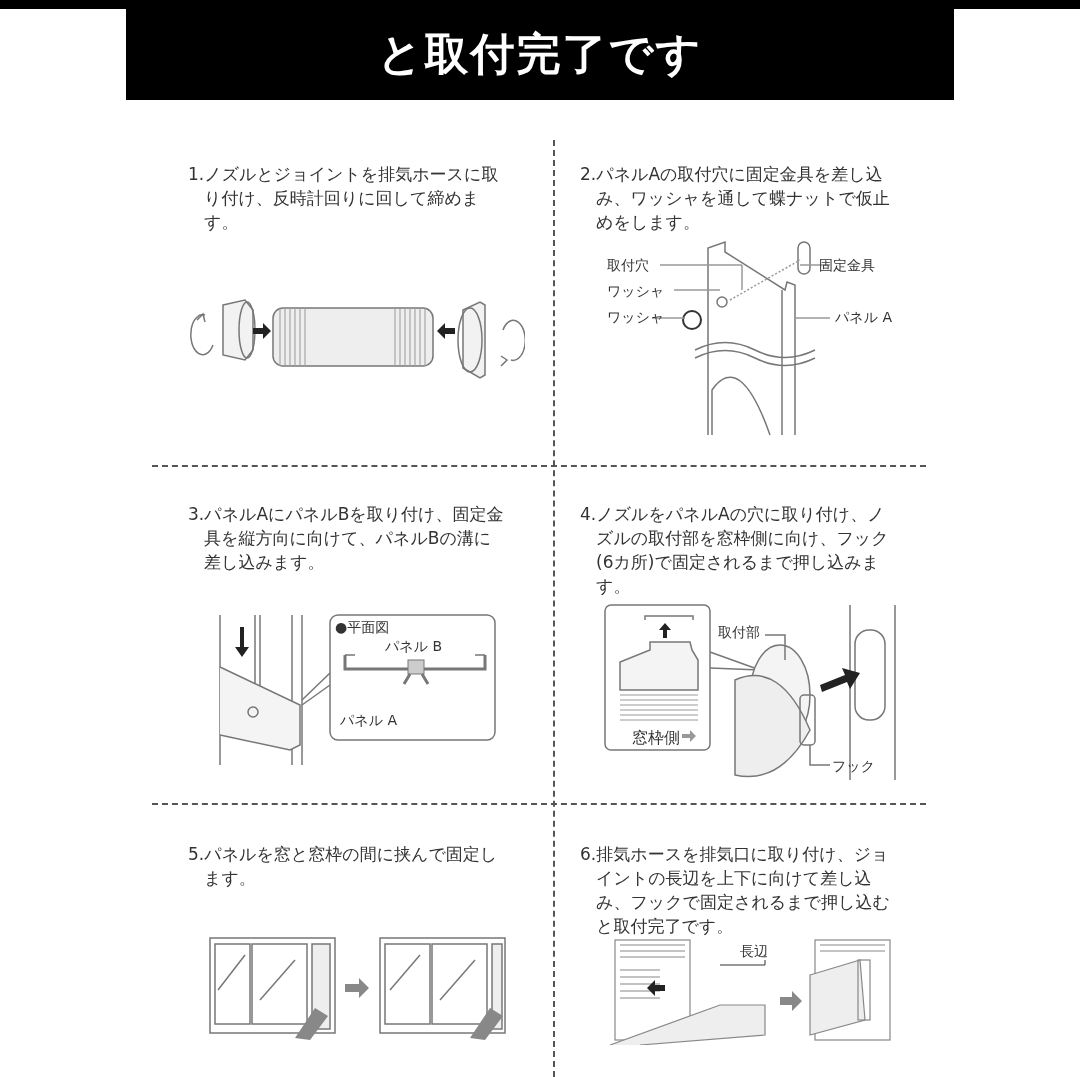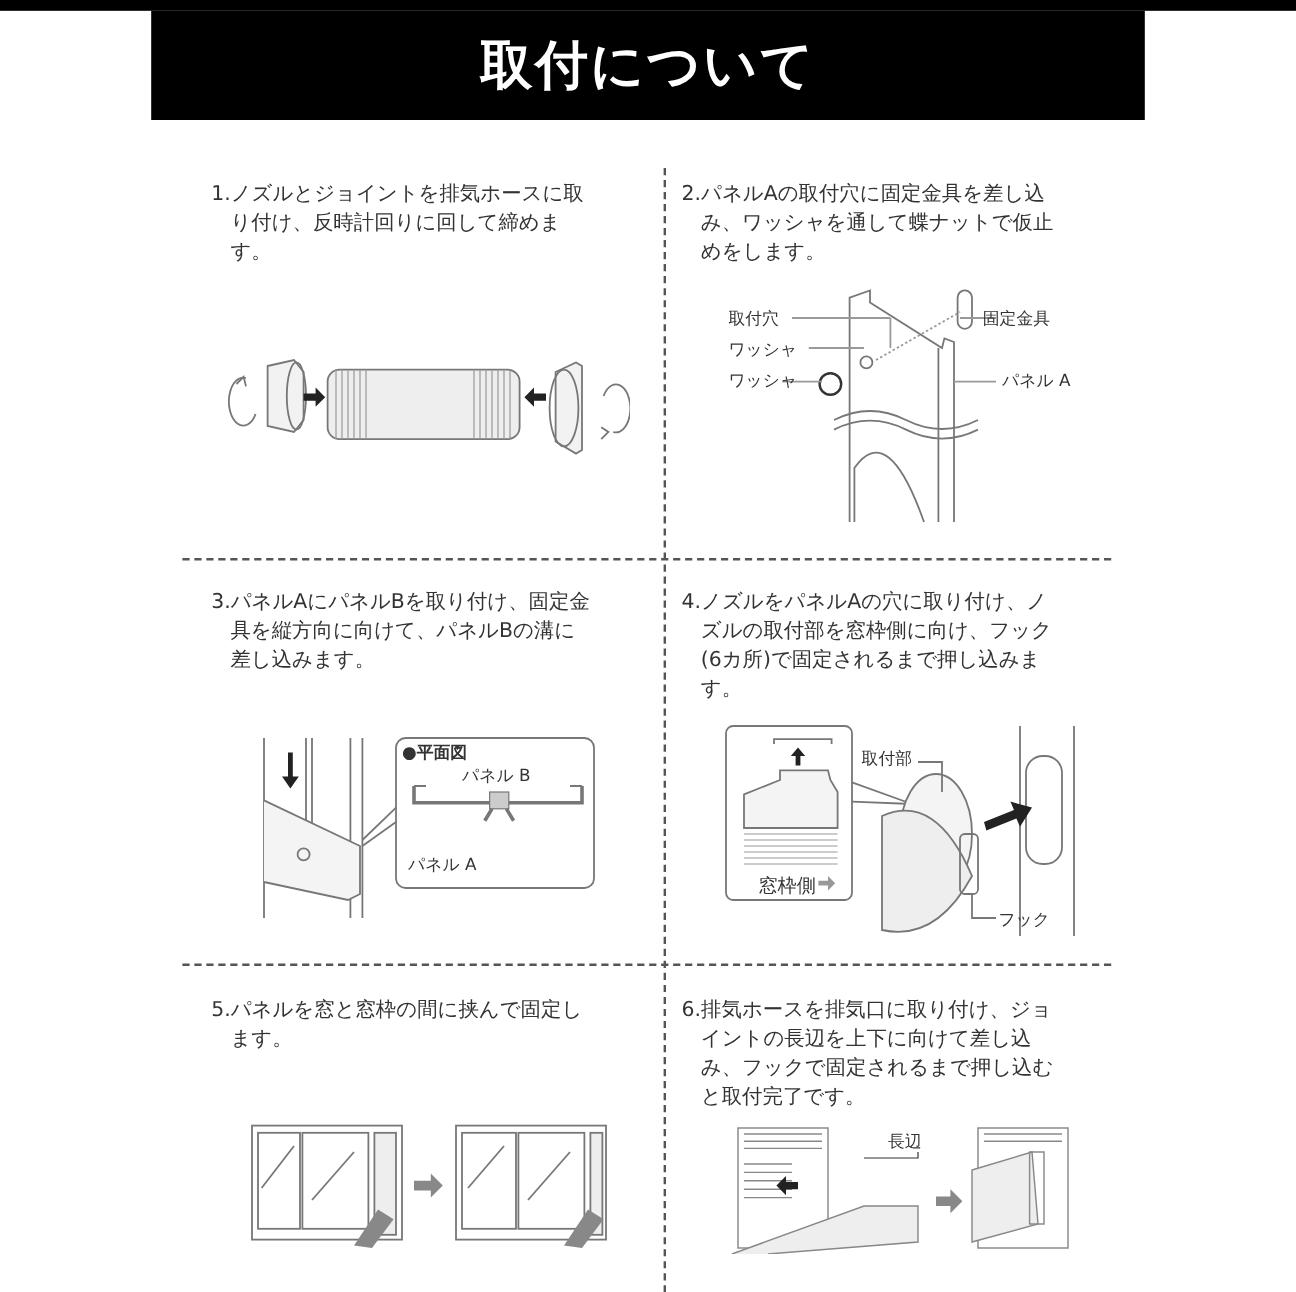--- a/index.html
+++ b/index.html
@@ -3,31 +3,31 @@
 <meta charset="utf-8">
 <style>
   html,body{margin:0;padding:0;background:#ffffff;}
   body{width:1080px;height:1077px;position:relative;overflow:hidden;font-family:"DejaVu Sans","Liberation Sans",sans-serif;color:#333;}
   .topbar{position:absolute;left:0;top:0;width:1080px;height:9px;background:#000;}
   .banner{position:absolute;left:126px;top:9px;width:828px;height:91px;background:#000;display:flex;align-items:center;justify-content:center;}
   .banner h1{margin:0;color:#fff;font-size:44px;font-weight:bold;letter-spacing:2px;font-family:"DejaVu Sans",sans-serif;}
   .vline{position:absolute;left:553px;top:140px;height:937px;border-left:2px dashed #555;}
   .hline{position:absolute;left:152px;width:774px;border-top:2px dashed #555;}
   .step{position:absolute;font-size:17px;line-height:24px;color:#333;}
-  .step p{margin:0;white-space:pre-line;padding-left:16px;text-indent:-16px;}
+  .step p{margin:12px;white-space:pre-line;padding-left:16px;text-indent:-16px;}
   .fig{position:absolute;}
   .lbl{position:absolute;font-size:14px;color:#333;white-space:nowrap;}
   svg{display:block;}
 </style>
 </head>
 <body>
 
 <div class="topbar"></div>
 <div class="banner">
-  <h1>取付について</h1>
+  <h1>と取付完了です</h1>
 </div>
 
 <div class="vline"></div>
 <div class="hline" style="top:465px"></div>
 <div class="hline" style="top:803px"></div>
 
 <div class="step" style="left:176px;top:150px;width:360px">
   <p><span>1.</span><span>ノズルとジョイントを排気ホースに取
 り付け、反時計回りに回して締めま
 す。</span></p>
@@ -125,21 +125,21 @@
       <path d="M92 95 L120 68"></path>
         <path d="M92 100 L120 80"></path>
       <path d="M135 50 v14 h140 v-14" stroke-width="3"></path>
       <path d="M135 50 h10 M275 50 h-10"></path>
       <circle cx="43" cy="107" r="5"></circle>
     </g>
     <path d="M30 22 v20 h-5 l7 10 l7 -10 h-5 v-20z" fill="#222"></path>
     <rect x="198" y="55" width="16" height="14" fill="#ccc" stroke="#777"></rect>
     <path d="M200 69 l-6 10 M212 69 l6 10" stroke="#777" stroke-width="3"></path>
   </svg>
-  <span class="lbl" style="left:125px;top:14px;font-weight:bold">●平面図</span>
+  <span class="lbl" style="left:125px;top:14px;font-weight:normal">●平面図</span>
   <span class="lbl" style="left:175px;top:33px">パネル B</span>
   <span class="lbl" style="left:130px;top:107px">パネル A</span>
 </div>
 
 <div class="step" style="left:568px;top:490px;width:360px">
   <p><span>4.</span><span>ノズルをパネルAの穴に取り付け、ノ
 ズルの取付部を窓枠側に向け、フック
 (6カ所)で固定されるまで押し込みま
 す。</span></p>
 </div>

